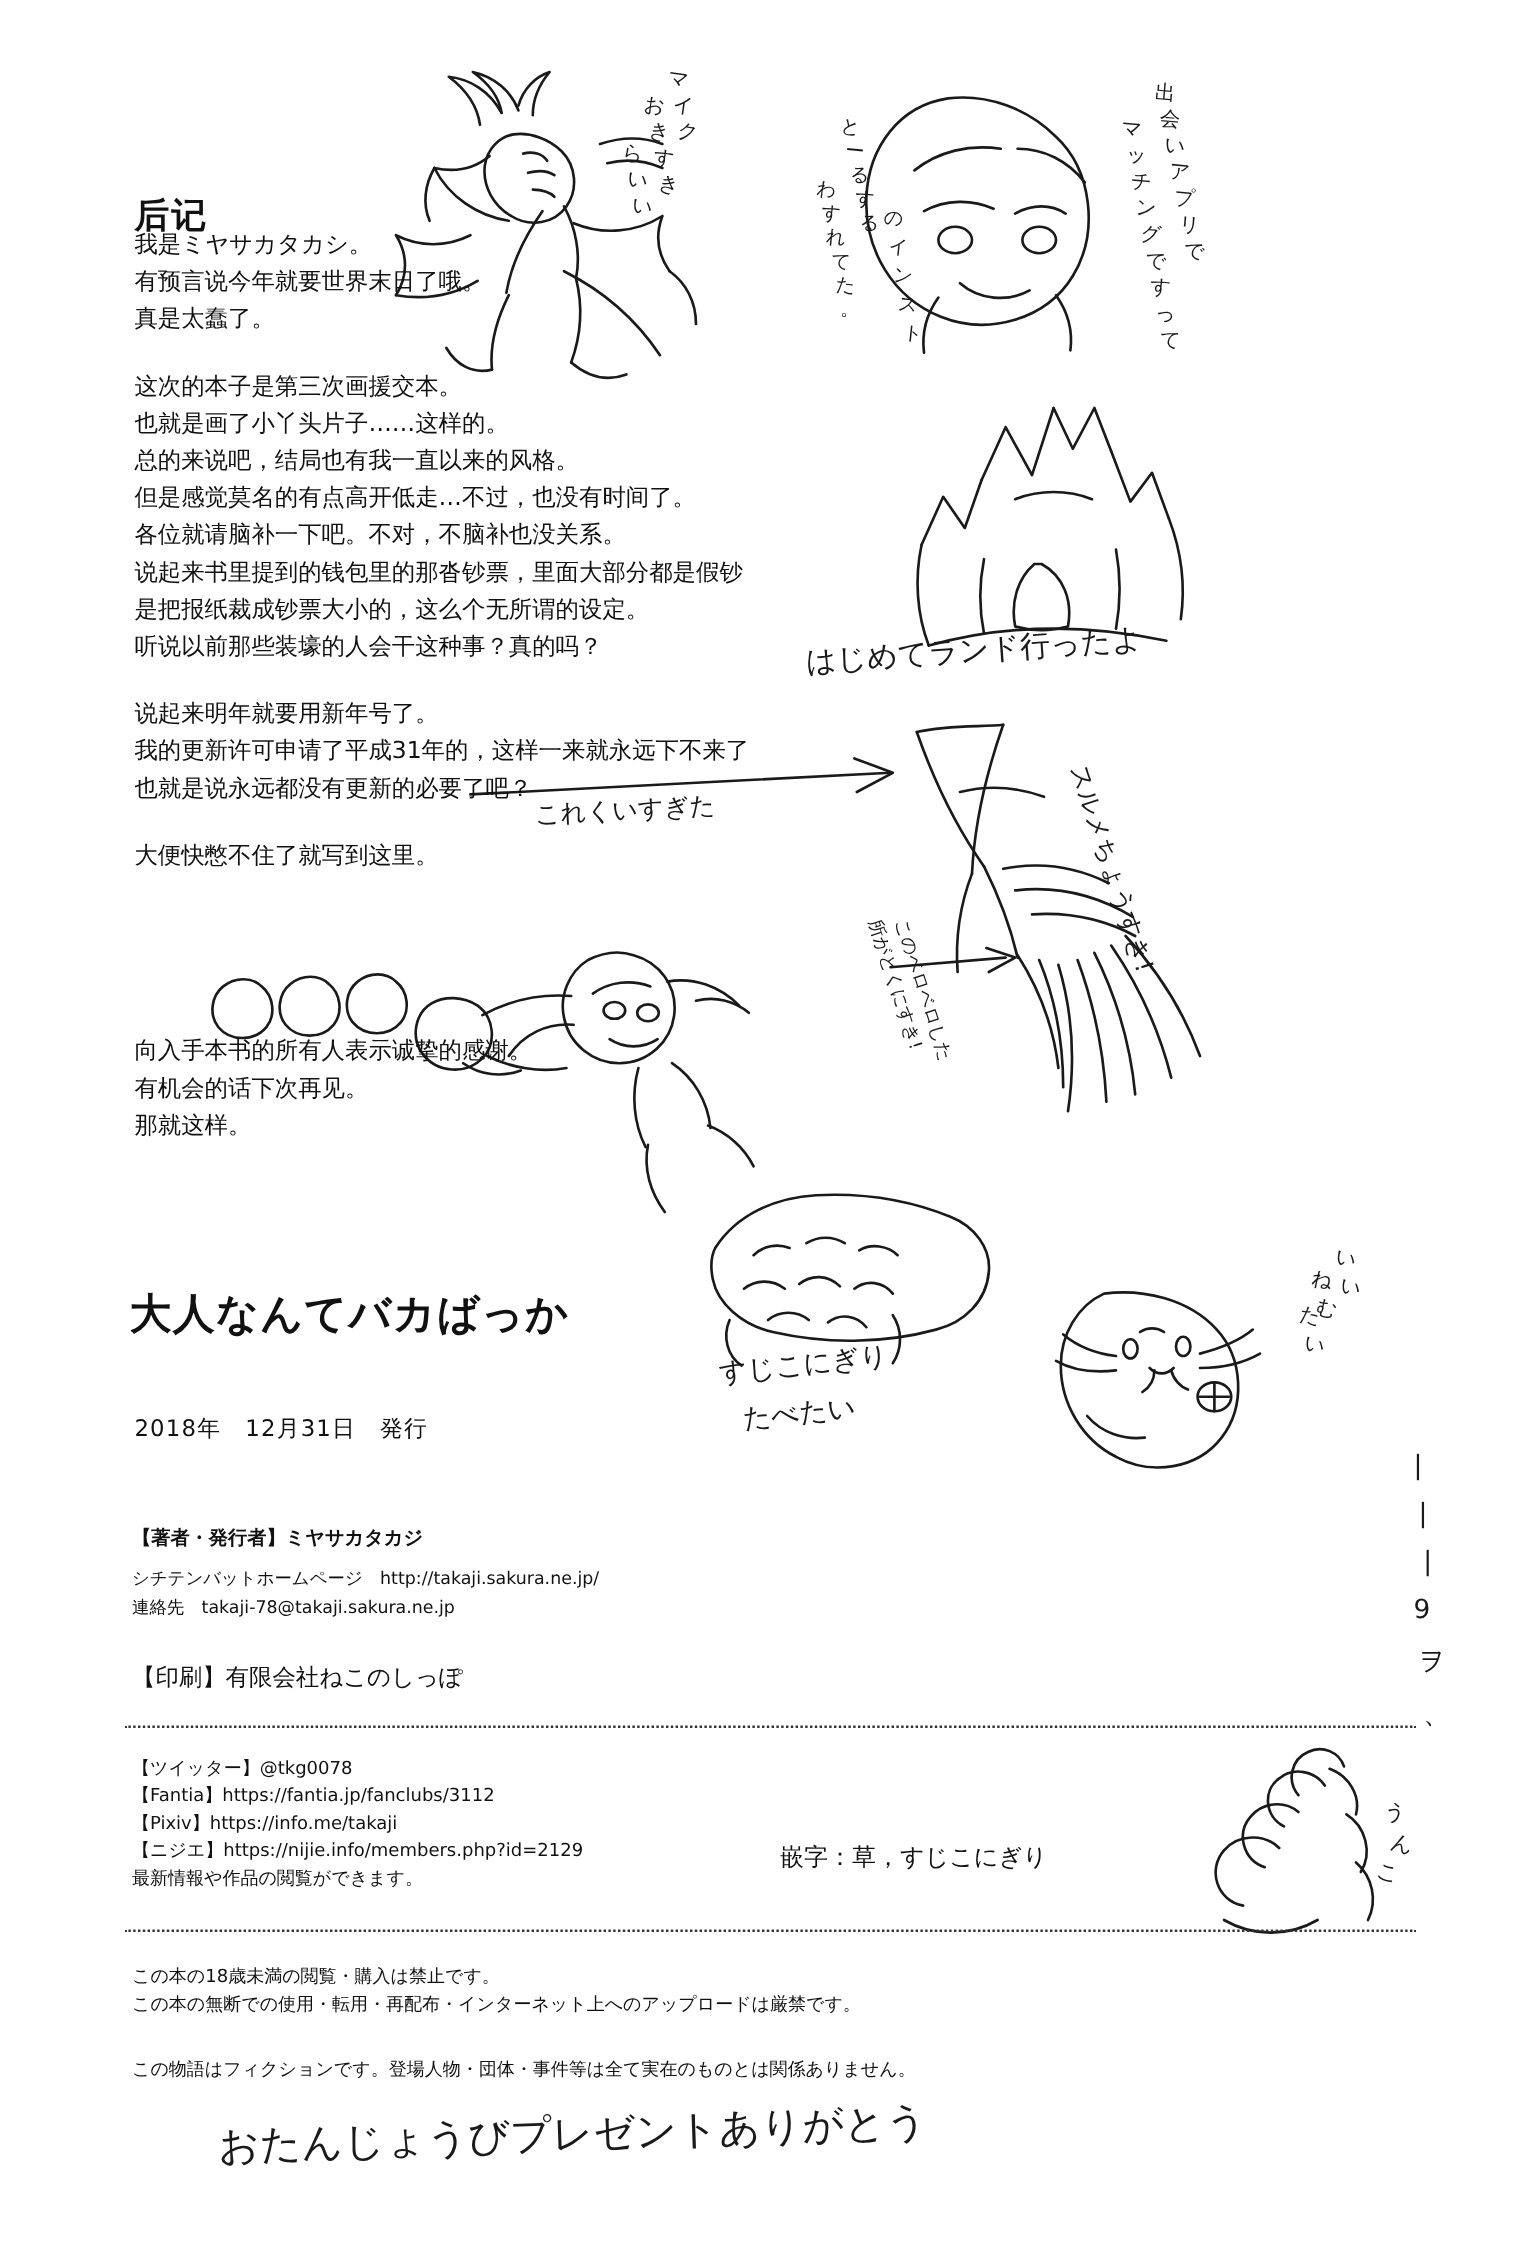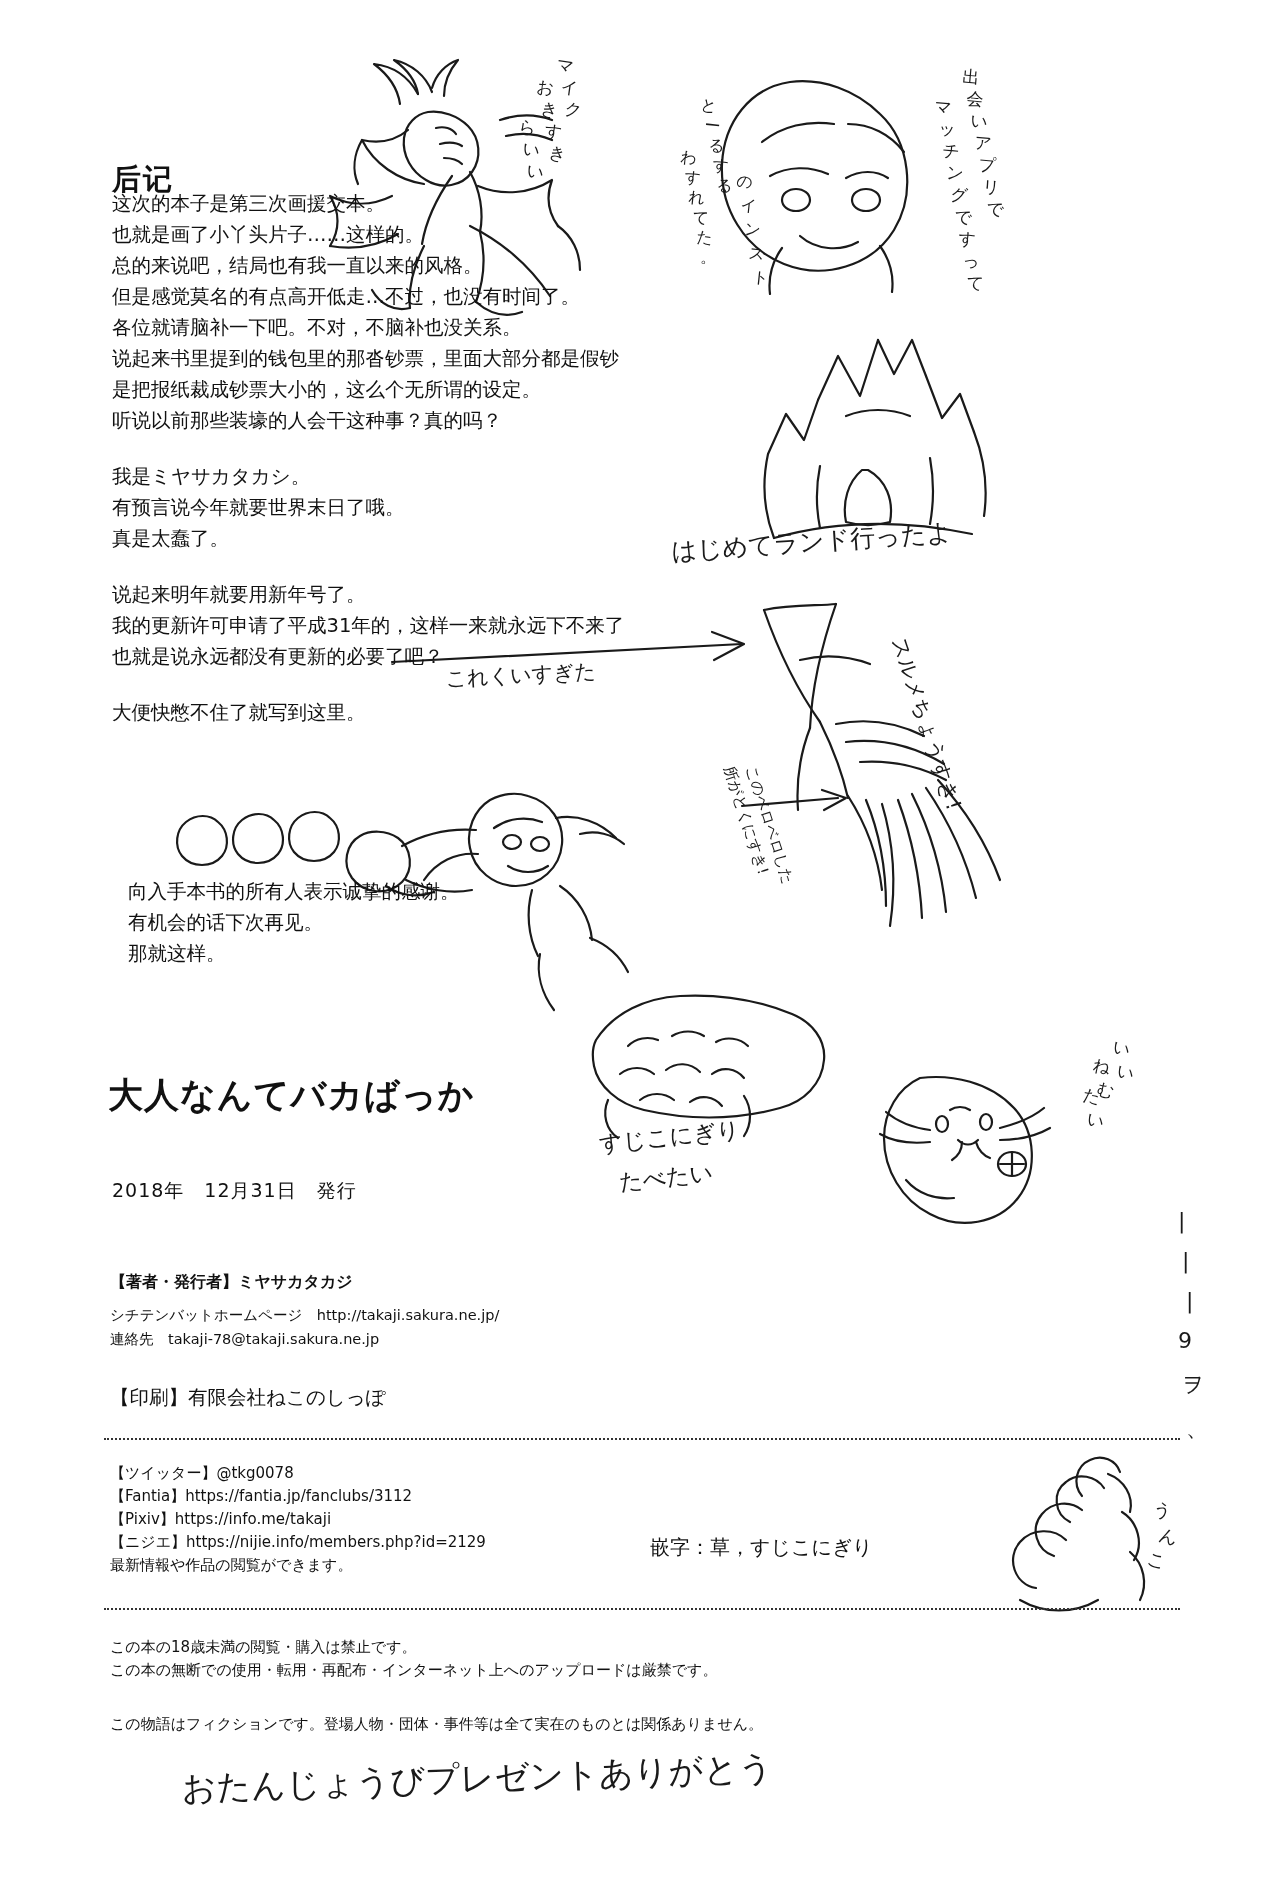--- a/index.html
+++ b/index.html
@@ -27,21 +27,21 @@
     color:#111;
   }
   .body-text p { margin:0 0 25px 0; }
   .body-text p:last-child { margin-bottom:16px; }
 
   .closing-text {
     position:absolute; left:112px; top:860px; width:620px;
     font-size:19.5px; line-height:31px;
     font-family:"DejaVu Sans", sans-serif;
   }
-  .closing-text p { margin:16px; }
+  .closing-text p { margin:0; }
 
   
   .colophon-title {
     position:absolute; left:108px; top:1072px;
     font-size:35px; font-weight:bold; letter-spacing:1px;
     font-family:"DejaVu Sans", sans-serif;
   }
   .colophon-date {
     position:absolute; left:112px; top:1178px;
     font-size:19px; letter-spacing:1px;
@@ -89,21 +89,21 @@
   }
 
   .legal1 {
     position:absolute; left:110px; top:1636px;
     font-size:15px; line-height:23px;
     font-family:"DejaVu Sans", sans-serif;
   }
   .legal2 {
     position:absolute; left:110px; top:1713px;
     font-size:15px; line-height:23px;
-    font-family:Liberation Serif, serif;
+    font-family:Liberation Sans, sans-serif;
     text-align:center;
   }
 
   
   .doodles {
     position:absolute; left:0; top:0; width:1280px; height:1887px;
     pointer-events:none;
   }
   .doodles svg { display:block; }
 </style>
@@ -357,31 +357,31 @@
       <g font-family="DejaVu Sans, sans-serif" font-size="34" stroke="none" fill="#1a1a1a">
         <text x="182" y="1800" transform="rotate(-2 182 1800)">おたんじょうびプレゼントありがとう</text>
       </g>
 
     </svg>
   </div>
 
   <div class="afterword-title">后记</div>
 
   <div class="body-text">
+    <p style="white-space:pre-line">我是ミヤサカタカシ。
+有预言说今年就要世界末日了哦。
+真是太蠢了。</p>
     <p style="white-space:pre-line">这次的本子是第三次画援交本。
 也就是画了小丫头片子……这样的。
 总的来说吧，结局也有我一直以来的风格。
 但是感觉莫名的有点高开低走…不过，也没有时间了。
 各位就请脑补一下吧。不对，不脑补也没关系。
 说起来书里提到的钱包里的那沓钞票，里面大部分都是假钞
 是把报纸裁成钞票大小的，这么个无所谓的设定。
 听说以前那些装壕的人会干这种事？真的吗？</p>
-    <p style="white-space:pre-line">我是ミヤサカタカシ。
-有预言说今年就要世界末日了哦。
-真是太蠢了。</p>
     <p style="white-space:pre-line">说起来明年就要用新年号了。
 我的更新许可申请了平成31年的，这样一来就永远下不来了
 也就是说永远都没有更新的必要了吧？</p>
     <p style="white-space:pre-line">大便快憋不住了就写到这里。</p>
   </div>
 
   <div class="closing-text">
     <p style="white-space:pre-line">向入手本书的所有人表示诚挚的感谢。
 有机会的话下次再见。
 那就这样。</p>

